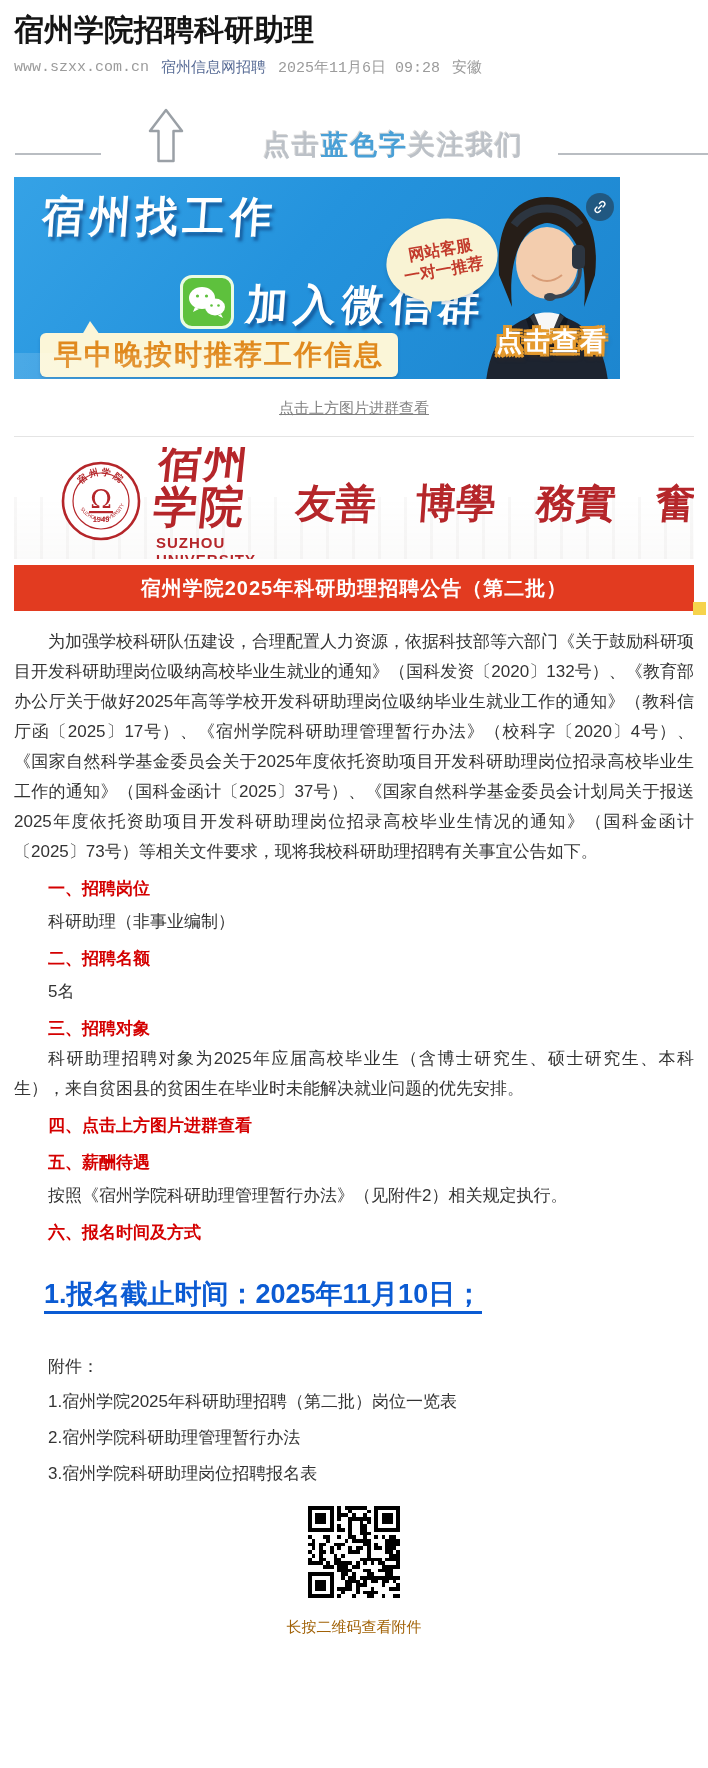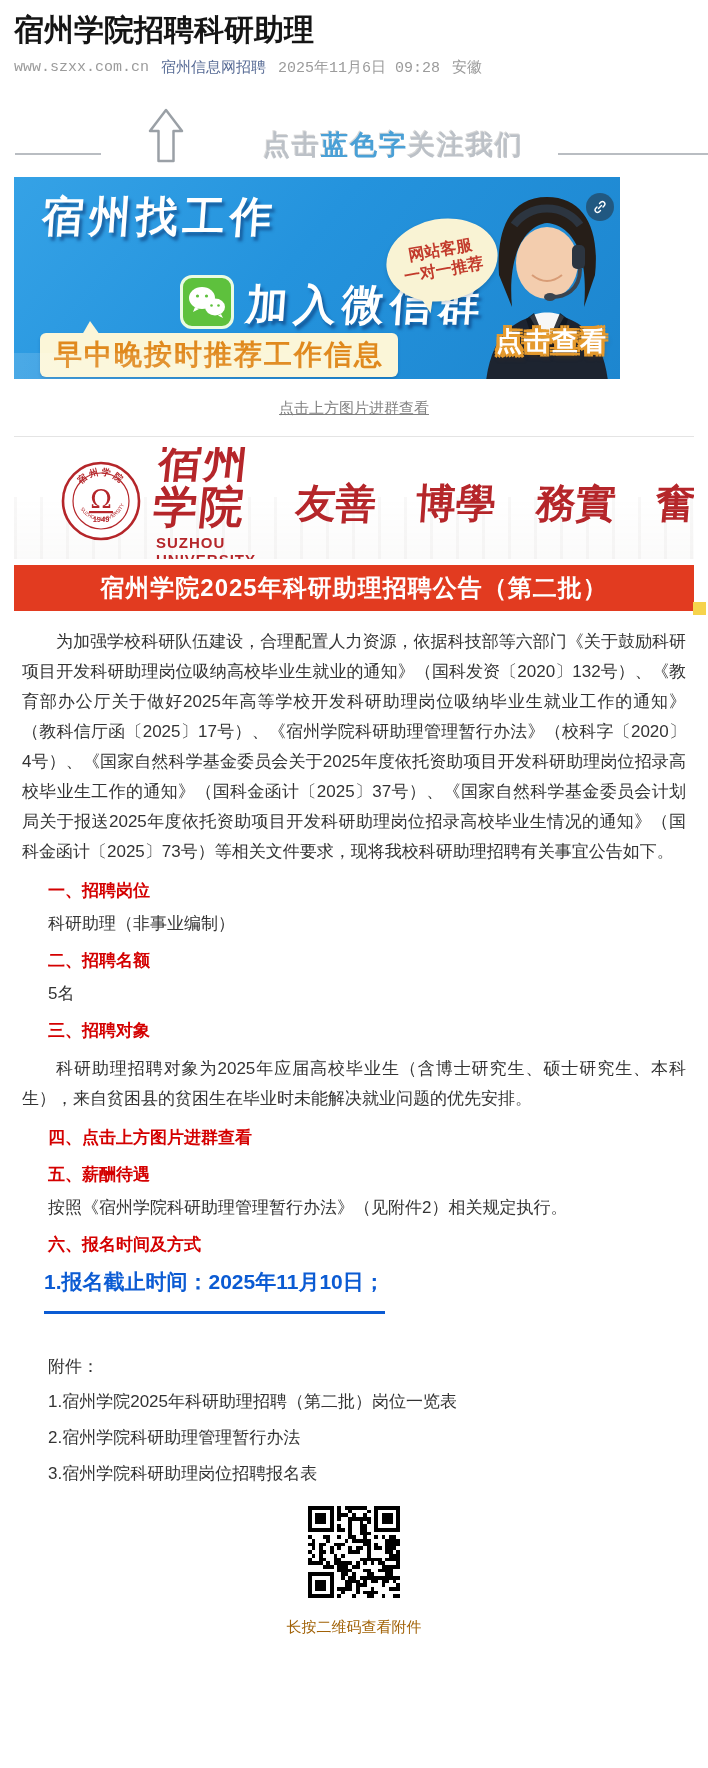--- a/index.html
+++ b/index.html
@@ -73,33 +73,33 @@
   .uni-name .cn{font-family:"DejaVu Serif","Liberation Serif",serif;font-weight:700;
     font-size:44px;line-height:46px;color:var(--brand,#b5262a);letter-spacing:2px;transform:skewX(-6deg);}
   .uni-name .en{font-size:15px;font-weight:700;color:var(--brand,#b5262a);letter-spacing:1px;margin-top:4px;}
   .motto{margin-left:40px;margin-right:8px;position:relative;z-index:1;flex:1;
     font-family:"DejaVu Serif","Liberation Serif",serif;font-weight:700;font-size:40px;
     color:var(--brand,#b5262a);word-spacing:26px;white-space:nowrap;transform:skewX(-4deg);}
 
   
   .notice-bar{position:relative;margin:6px 14px 0;height:46px;background:var(--notice_bg,#e23b20);
     display:flex;align-items:center;justify-content:center;}
-  .notice-bar .txt{color:#fff;font-size:24px;font-weight:700;letter-spacing:1px;}
+  .notice-bar .txt{color:#fff;font-size:20px;font-weight:700;letter-spacing:1px;}
   .notice-corner{position:absolute;right:-12px;bottom:-4px;width:13px;height:13px;background:var(--yellow,#f6d34c);}
 
   
   .article{margin:16px 14px 0;font-size:17px;line-height:30px;text-align:justify;color:#333;}
-  .para{margin:8px;}
+  .para{margin:0;}
   .ti{text-indent:2em;}
   .sec{margin:6px 0 0;padding-left:34px;font-size:17px;line-height:31px;font-weight:700;
     color:var(--accent,#d40000);}
   .item{margin:3px 0 0;padding-left:34px;}
   .deadline-wrap{margin:8px 0 6px;padding-left:30px;}
-  .deadline{display:inline-block;font-size:21px;font-weight:700;color:var(--deadline,#0b5bd3);
-    border-bottom:3px solid var(--deadline,#0b5bd3);padding-bottom:15px;line-height:28px;}
+  .deadline{display:inline-block;font-size:27px;font-weight:700;color:var(--deadline,#0b5bd3);
+    border-bottom:3px solid var(--deadline,#0b5bd3);padding-bottom:3px;line-height:28px;margin-top:24px;}
   .att-label{margin:38px 0 0;padding-left:34px;}
   .att{line-height:33px;}
   .qr-wrap{margin:16px auto 0;width:92px;height:92px;}
   .qr-caption{margin:14px 0 0;text-align:center;font-size:15px;color:#a16207;}
 </style>
 </head>
 <body>
 
 <h1 class="title">宿州学院招聘科研助理</h1>
 <div class="meta">

